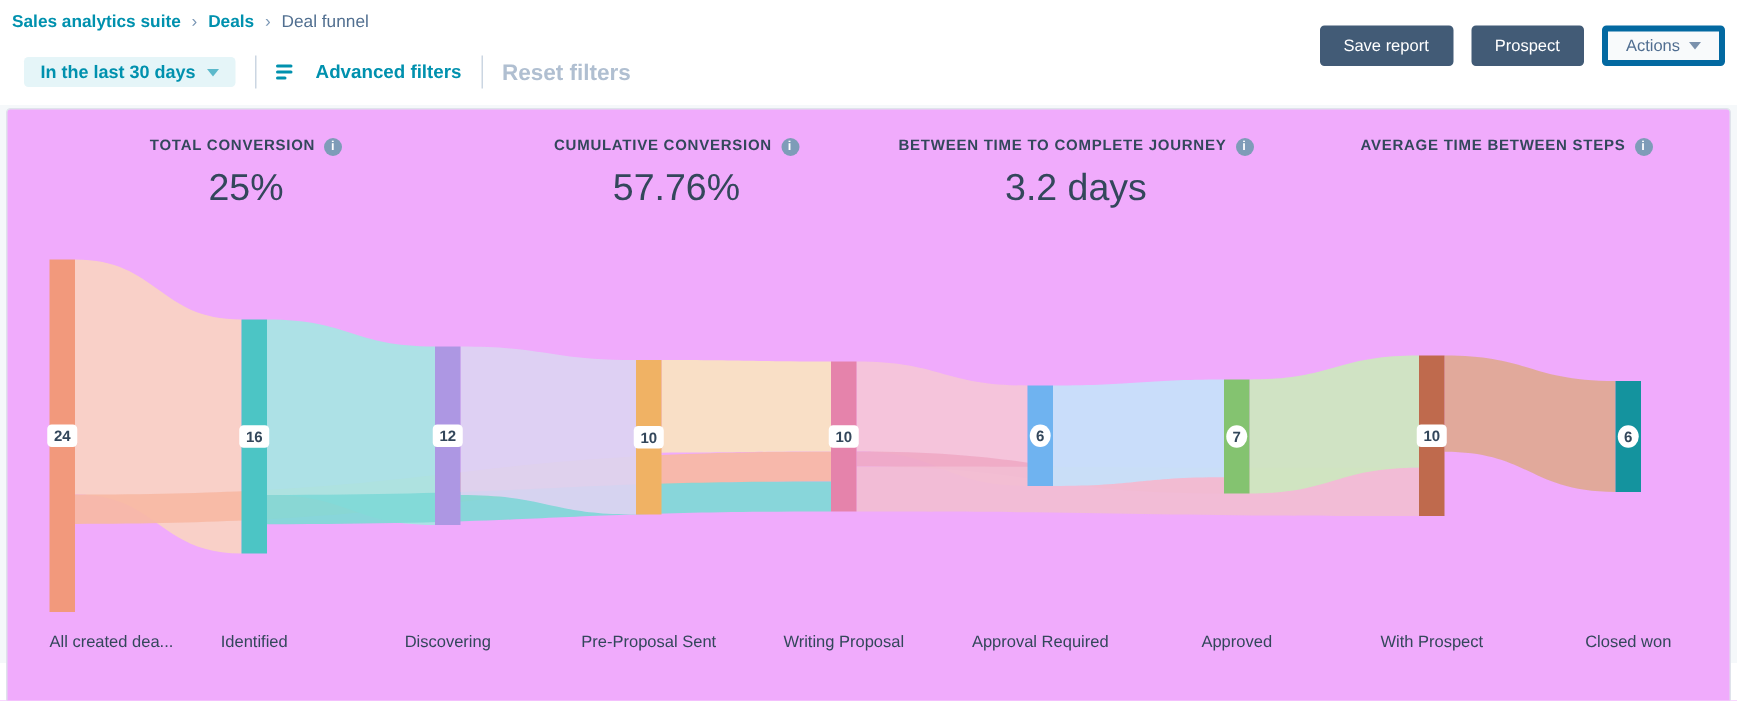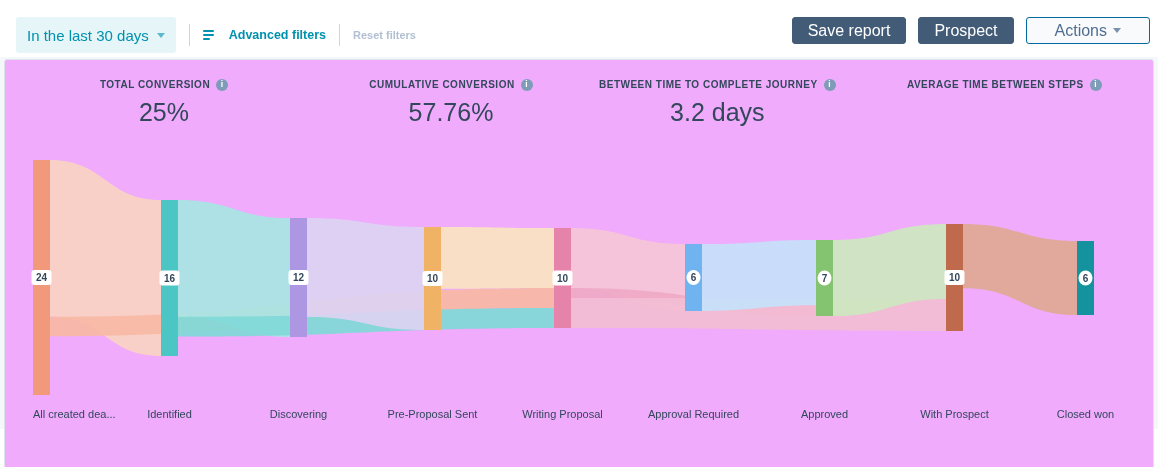--- a/index.html
+++ b/index.html
@@ -8,55 +8,62 @@
 
   
   .topbar { position:relative; padding:9px 8px 0 8px; background:#fff; }
   .breadcrumb { font-size:11.5px; line-height:13px; }
   .breadcrumb .crumb-link { color:#0091ae; font-weight:bold; }
   .breadcrumb .sep { color:#7c98b6; padding:0 4px; font-weight:normal; }
   .breadcrumb .crumb-current { color:#516f90; font-weight:normal; }
   .page-title { margin-top:5px; font-size:21px; font-weight:400; color:#33475b; letter-spacing:0.2px; }
 
   .header-buttons { position:absolute; top:17px; right:8px; display:flex; gap:12px; }
-  .btn { border-radius:3px; font-size:16px; font-family:inherit; cursor:pointer; height:27px; }
+  .btn { border-radius:3px; font-size:11px; font-family:inherit; cursor:pointer; height:27px; }
   .btn-dark { background:#425b76; color:#fff; border:1px solid #425b76; padding:0 15px; }
-  .btn-light { background:#f8fafb; color:#506e91; border:1px solid #0369a1; padding:0 28px; display:flex; align-items:center; gap:6px; }
+  .btn-light { background:#f8fafb; color:#506e91; border:4px solid #0369a1; padding:0 12px; display:flex; align-items:center; gap:6px; }
   .caret { display:inline-block; width:0; height:0; border-left:4px solid transparent; border-right:4px solid transparent; border-top:5px solid currentColor; opacity:.75; }
 
   
   .filter-row { display:flex; align-items:center; margin:13px 0 9px 8px; height:26px; }
-  .date-btn { background:#e5f5f8; color:#0091ae; font-weight:normal; font-size:15px; border:none; border-radius:3px; height:36px; padding:0 11px; display:flex; align-items:center; gap:8px; font-family:inherit; cursor:pointer; }
+  .date-btn { background:#e5f5f8; color:#0091ae; font-weight:bold; font-size:12px; border:none; border-radius:3px; height:20px; padding:0 11px; display:flex; align-items:center; gap:8px; font-family:inherit; cursor:pointer; }
   .date-btn .caret { opacity:.6; }
   .vdiv { width:1px; height:22px; background:#cbd6e2; margin:0 13px; }
   .adv-filters { display:flex; align-items:center; gap:15px; color:#0091ae; font-weight:bold; font-size:12.5px; cursor:pointer; }
   .filter-icon { display:inline-flex; flex-direction:column; gap:2.5px; }
   .filter-icon i { display:block; height:1.8px; background:#0091ae; border-radius:1px; }
   .filter-icon i:nth-child(1){ width:11px; } .filter-icon i:nth-child(2){ width:11px; } .filter-icon i:nth-child(3){ width:7px; }
-  .reset-filters { color:#b0bfd1; font-size:11px; font-weight:600; cursor:default; }
+  .reset-filters { color:#b0bfd1; font-size:15px; font-weight:600; cursor:default; }
 
   
   .content { background:#f5f8fa; padding:2px 4px 0 4px; height:372px; }
   .card { background:#f0abfc; border:1px solid #dfe3eb; border-radius:3px; height:445px; overflow:hidden; }
 
   .stats { display:flex; padding-top:14px; }
   .stat { text-align:center; }
   .sc1{ flex:0 0 27.7%; } .sc2{ flex:0 0 22.3%; } .sc3{ flex:0 0 24.1%; } .sc4{ flex:0 0 25.9%; }
   .stat-label { display:inline-flex; align-items:center; gap:6px; font-size:10px; font-weight:bold; letter-spacing:0.5px; color:#33475b; }
   .info-icon { width:12px; height:12px; border-radius:50%; background:#7e9cb8; color:#fff; font-size:8.5px; font-weight:bold; font-style:normal; display:inline-flex; align-items:center; justify-content:center; line-height:1; }
   .stat-value { margin-top:6px; font-size:25px; font-weight:400; color:#33475b; }
 
   #sankey { display:block; margin-top:6px; }
   .node-val { font-size:10px; font-weight:bold; fill:#33475b; font-family:"Liberation Sans", sans-serif; }
   .stage-label { font-size:11px; fill:#33475b; font-family:"Liberation Sans", sans-serif; }
 </style>
 </head>
 <body>
 
 <div class="topbar">
+  <div class="breadcrumb">
+    <span class="crumb-link">Sales analytics suite</span>
+    <span class="sep">›</span>
+    <span class="crumb-link">Deals</span>
+    <span class="sep">›</span>
+    <span class="crumb-current">Deal funnel</span>
+  </div>
 
   <div class="header-buttons">
     <button class="btn btn-dark">Save report</button>
     <button class="btn btn-dark">Prospect</button>
     <button class="btn btn-light">
       <span>Actions</span>
       <span class="caret"></span>
     </button>
   </div>
 

